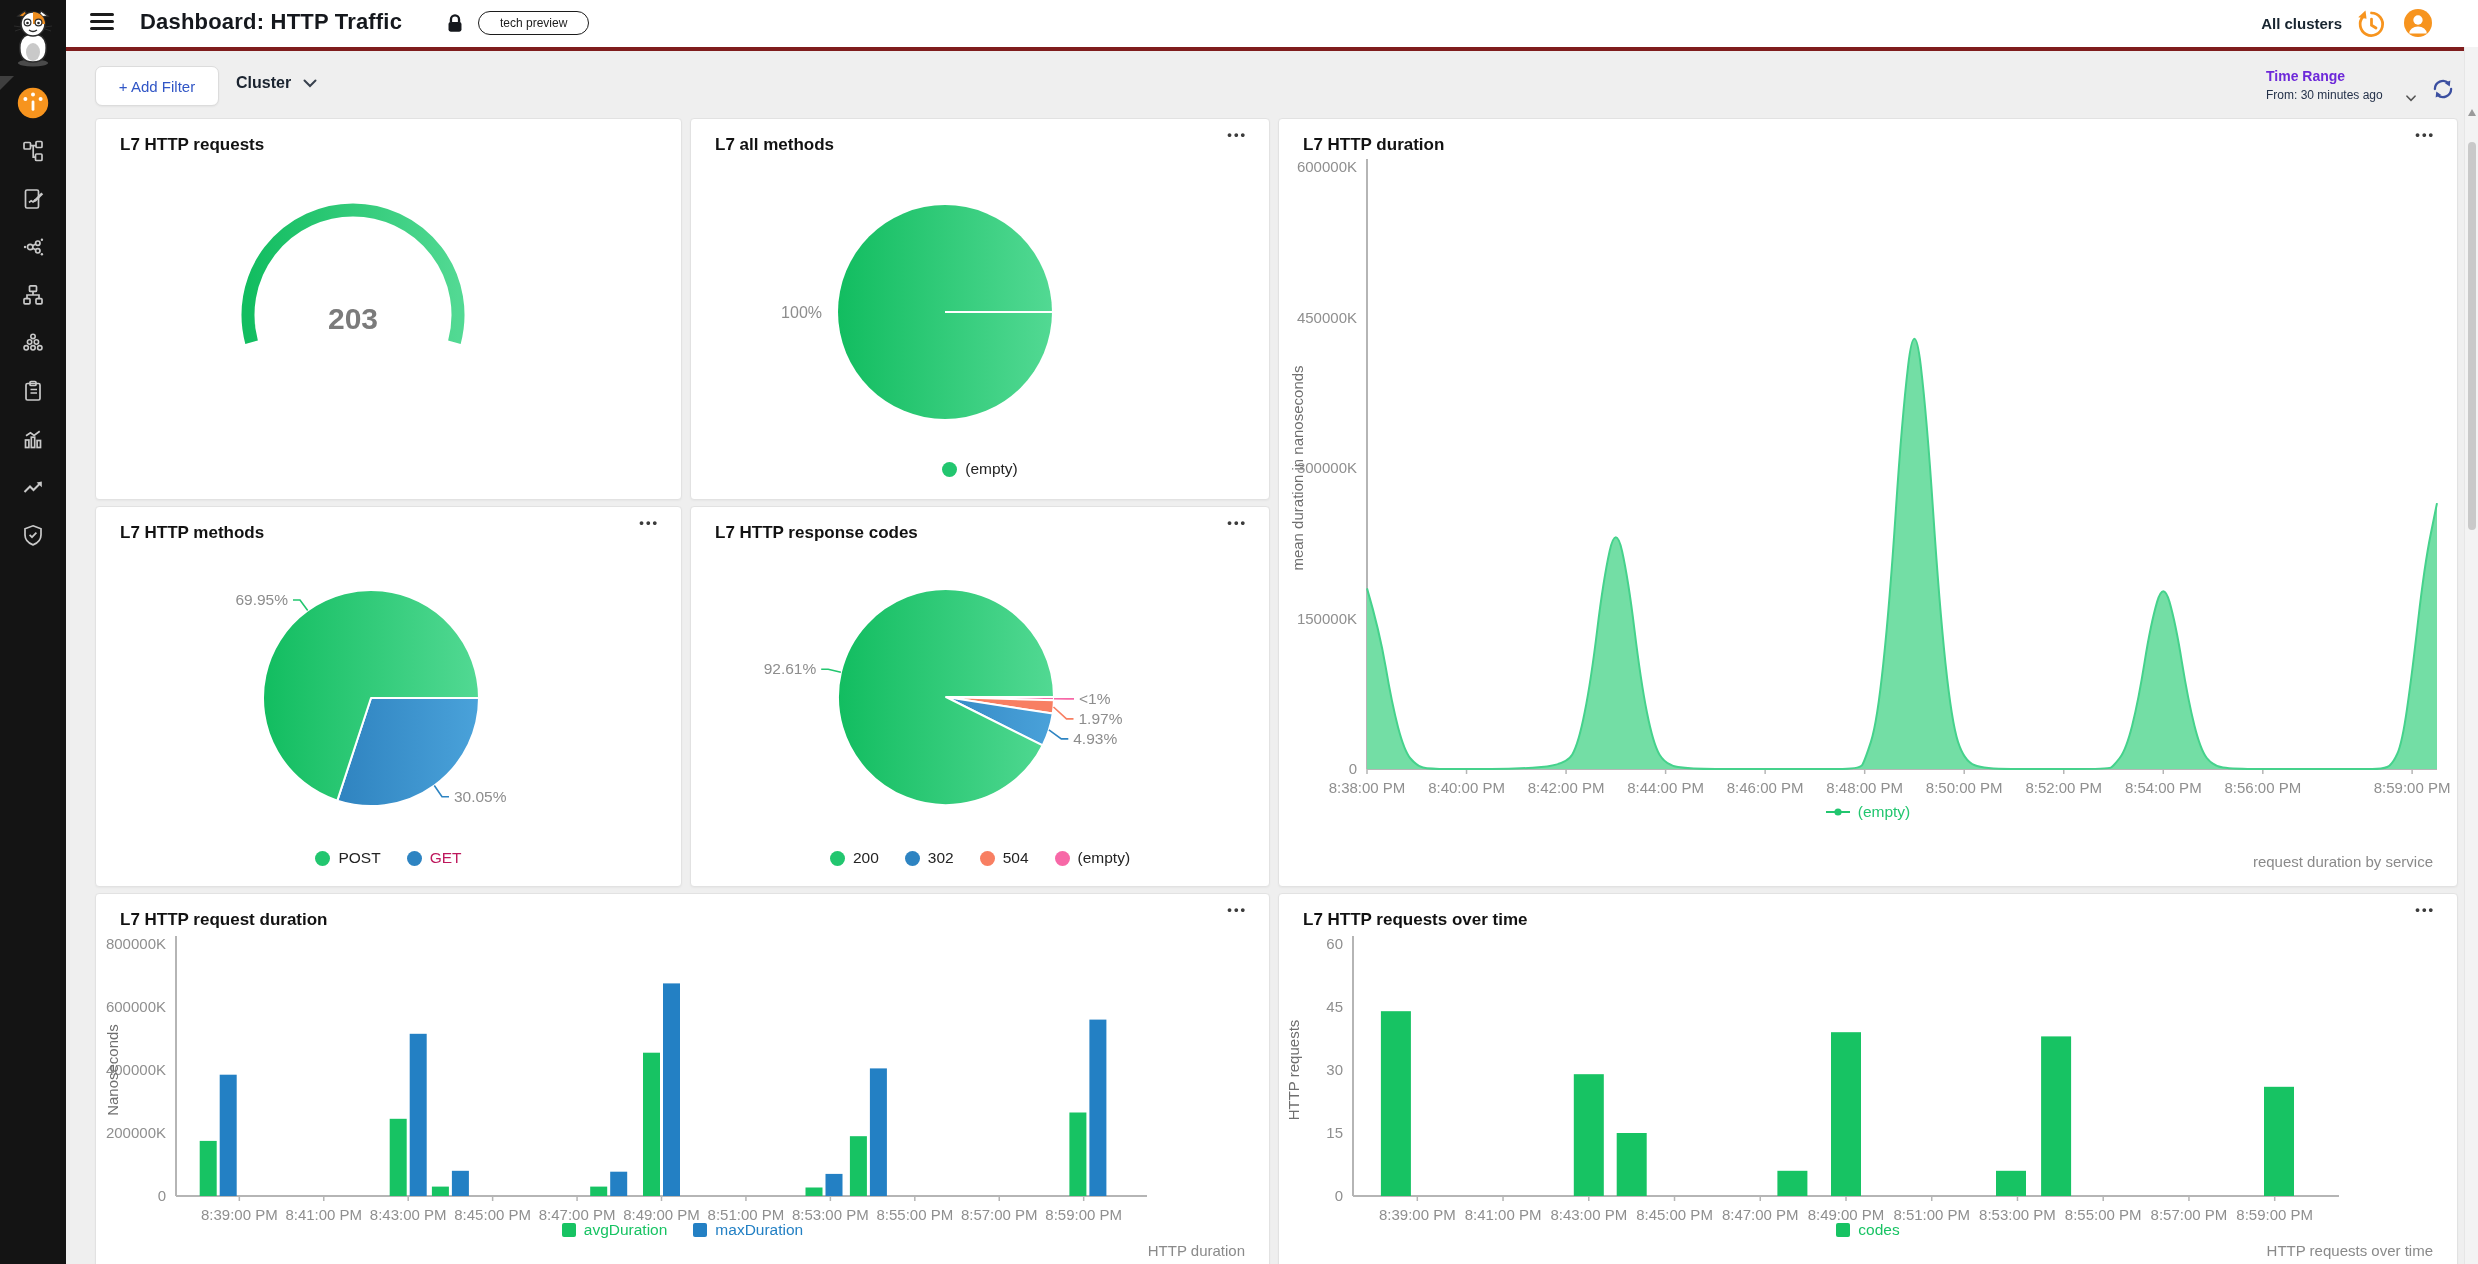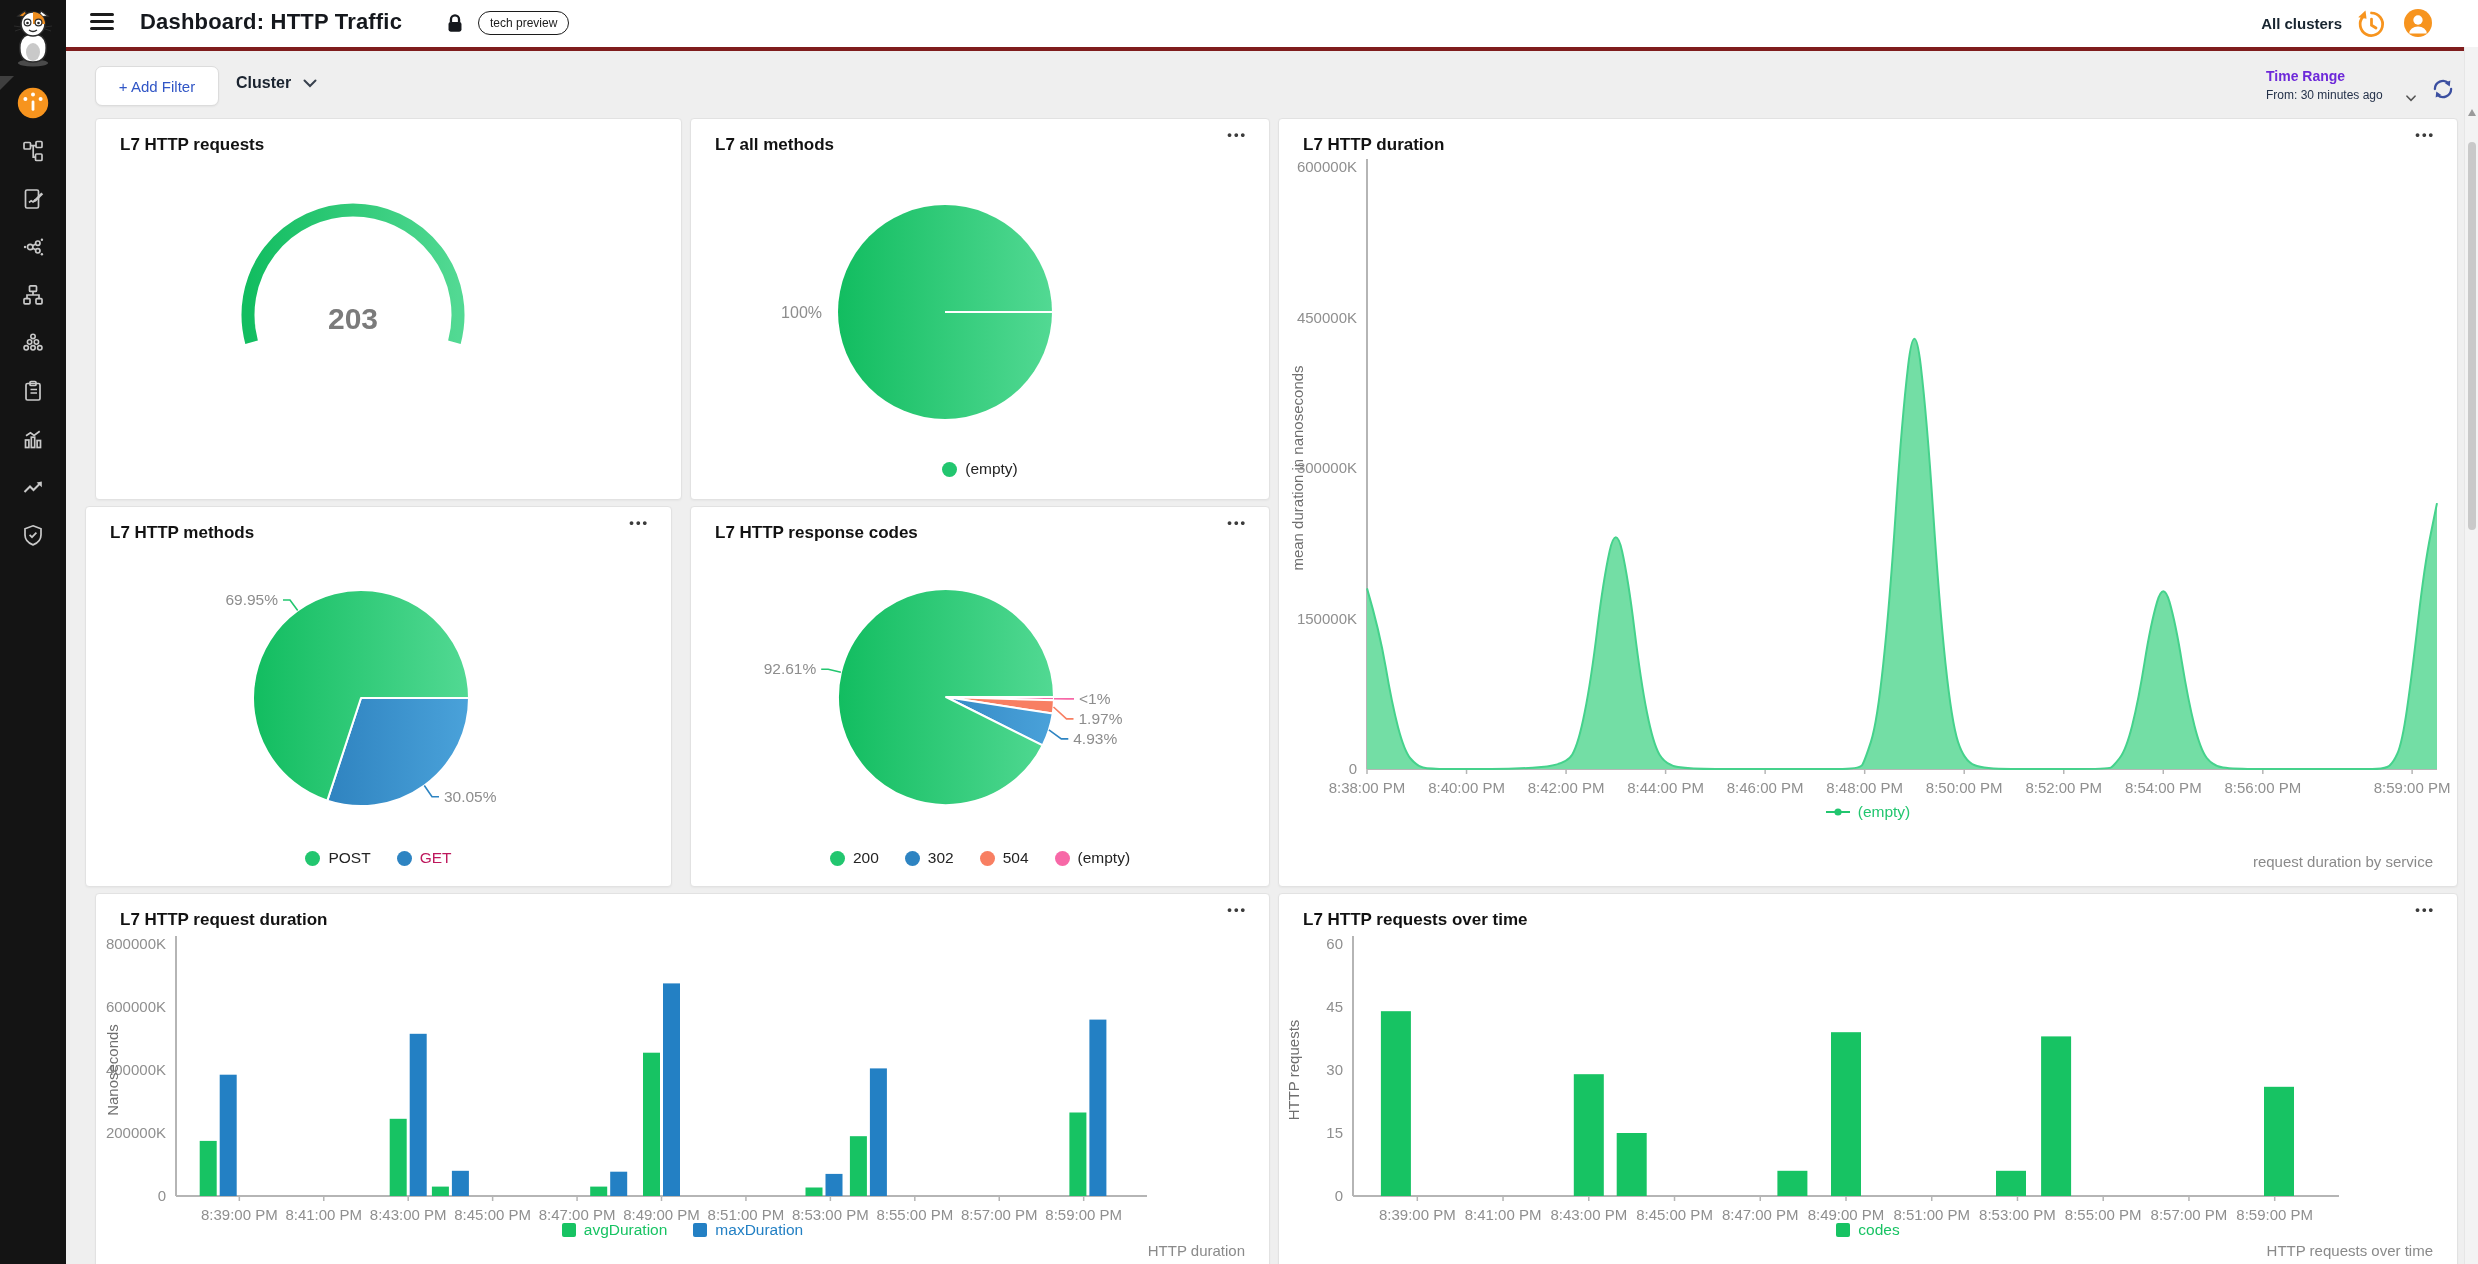--- a/index.html
+++ b/index.html
@@ -14,21 +14,21 @@
   .side-nav{position:absolute;left:0;top:88px;width:66px;display:flex;flex-direction:column;align-items:center;gap:19px;}
   .side-item{width:34px;height:29px;display:flex;align-items:center;justify-content:center;color:#c9c9c9;cursor:pointer;}
   .side-item svg{display:block;}
 
   
   .topbar{position:absolute;left:66px;top:0;width:2412px;height:47px;background:#fff;border-bottom:4px solid #7f1d1d;z-index:30;}
   .hamburger{position:absolute;left:24px;top:13px;width:24px;height:20px;cursor:pointer;}
   .hamburger span{display:block;height:2.6px;background:#1c1c1c;border-radius:2px;margin-bottom:4.6px;}
   .page-title{position:absolute;left:74px;top:9px;font-size:22px;font-weight:700;color:#15181d;letter-spacing:.2px;}
   .lock-wrap{position:absolute;left:380px;top:13px;}
-  .badge{position:absolute;left:412px;top:11px;height:22px;line-height:22px;padding:0 11px;border:1.5px solid #1c1c1c;
+  .badge{position:absolute;left:412px;top:11px;height:22px;line-height:22px;padding:0 21px;border:1.5px solid #1c1c1c;
          border-radius:12px;font-size:12px;color:#1c1c1c;background:#fff;}
   .all-clusters{position:absolute;right:136px;top:15px;font-size:15px;font-weight:700;color:#182530;}
   .hist-btn{position:absolute;right:92px;top:9px;width:30px;height:30px;cursor:pointer;}
   .avatar{position:absolute;right:46px;top:9px;width:28px;height:28px;border-radius:50%;background:#f7941e;overflow:hidden;cursor:pointer;}
 
   
   .add-filter{position:absolute;left:95px;top:66px;width:124px;height:40px;background:#fff;border:1px solid #dcdcdc;
       border-radius:7px;font-size:15px;color:#3156c6;display:flex;align-items:center;justify-content:center;
       box-shadow:0 1px 2px rgba(0,0,0,.05);cursor:pointer;font-family:inherit;}
   .cluster-dd{position:absolute;left:236px;top:74px;display:flex;align-items:center;gap:12px;font-size:16px;font-weight:700;
@@ -250,21 +250,21 @@
         <text x="131" y="199" fill="#8d8d8d" font-size="16" text-anchor="end" font-weight="400">100%</text>
       </svg>
     <div class="legend" id="legend-pie-services" style="top:341px;">
         <div class="legend-item">
           <span class="lg-dot" style="background: rgb(34, 198, 111);"></span>
           <span style="color: rgb(36, 36, 36);">(empty)</span>
         </div>
       </div>
   </section>
 
-  <section class="panel" id="panel-3" style="left:85px;top:506px;width:585px;height:379px;">
+  <section class="panel" id="panel-3" style="left:95px;top:506px;width:585px;height:379px;">
     <div class="panel-title">L7 HTTP methods</div>
     <div class="panel-menu">•••</div>
     <svg class="chart-svg" id="chart-pie-methods" width="585" height="379">
         <defs>
           <linearGradient id="chart-pie-methods-green" gradientUnits="userSpaceOnUse" x1="167" y1="191" x2="383" y2="191">
             <stop offset="0%" stop-color="#12bd60"></stop>
             <stop offset="100%" stop-color="#52d993"></stop>
           </linearGradient>
           <linearGradient id="chart-pie-methods-blue" gradientUnits="userSpaceOnUse" x1="167" y1="191" x2="383" y2="191">
             <stop offset="0%" stop-color="#2173b2"></stop>

